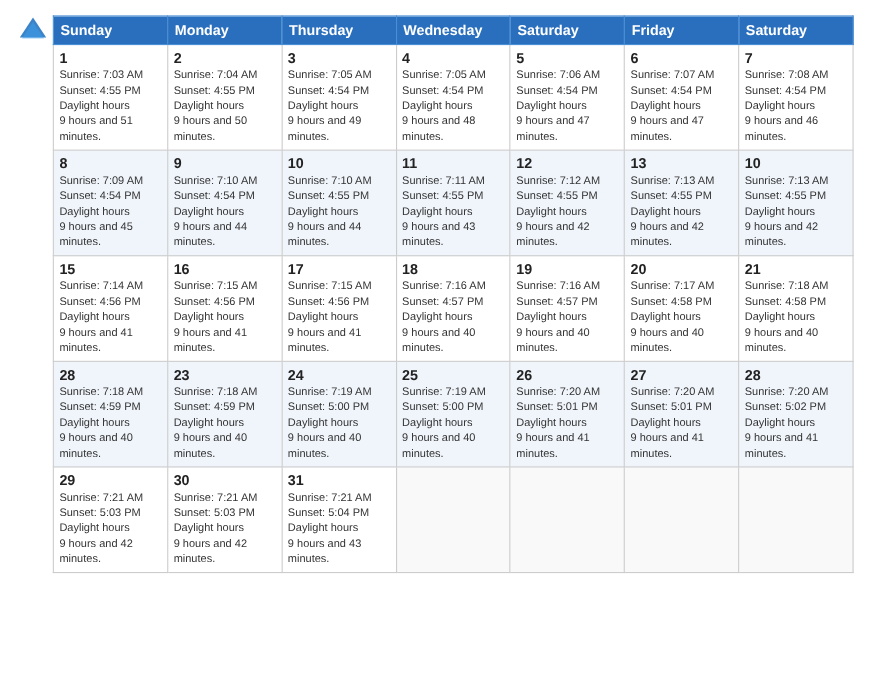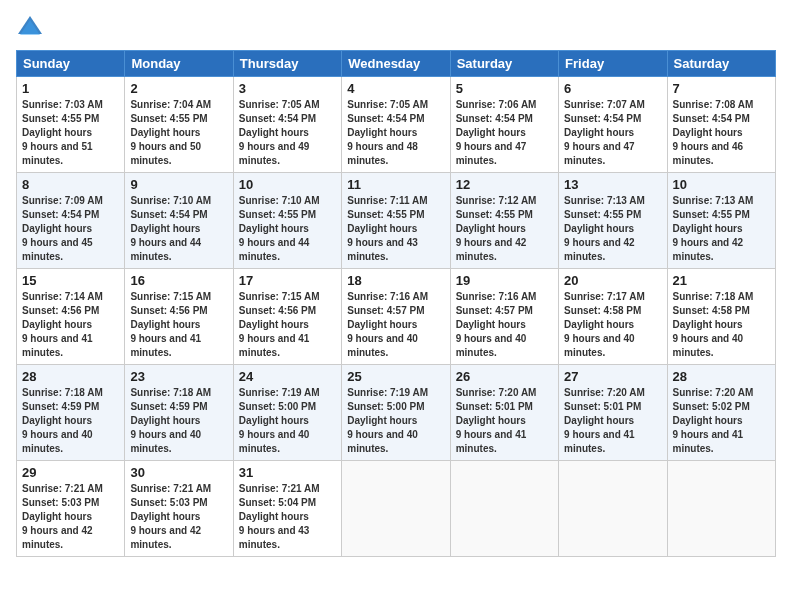--- a/index.html
+++ b/index.html
@@ -8,21 +8,21 @@
       height: 612px;
       font-family: Arial, sans-serif;
       background: #fff;
       overflow: hidden;
     }
     .page {
       width: 792px;
       height: 500px;
       padding: 14px 16px 10px 16px;
       display: flex;
-      flex-direction: column;
+      flex-direction: row;
     }
     .header {
       display: flex;
       justify-content: space-between;
       align-items: flex-start;
       margin-bottom: 8px;
     }
     .logo {
       display: flex;
       align-items: center;
@@ -94,21 +94,20 @@
       font-size: 13px;
       font-weight: bold;
       color: #222;
       display: block;
       margin-bottom: 2px;
     }
     .day-info {
       font-size: 10px;
       color: #333;
       line-height: 1.4;
-      font-weight: bold;
     }
     .empty-cell {
       background: #f9f9f9 !important;
     }
   </style>
 </head>
 <body>
 
 <div class="page">
   <div class="header">

